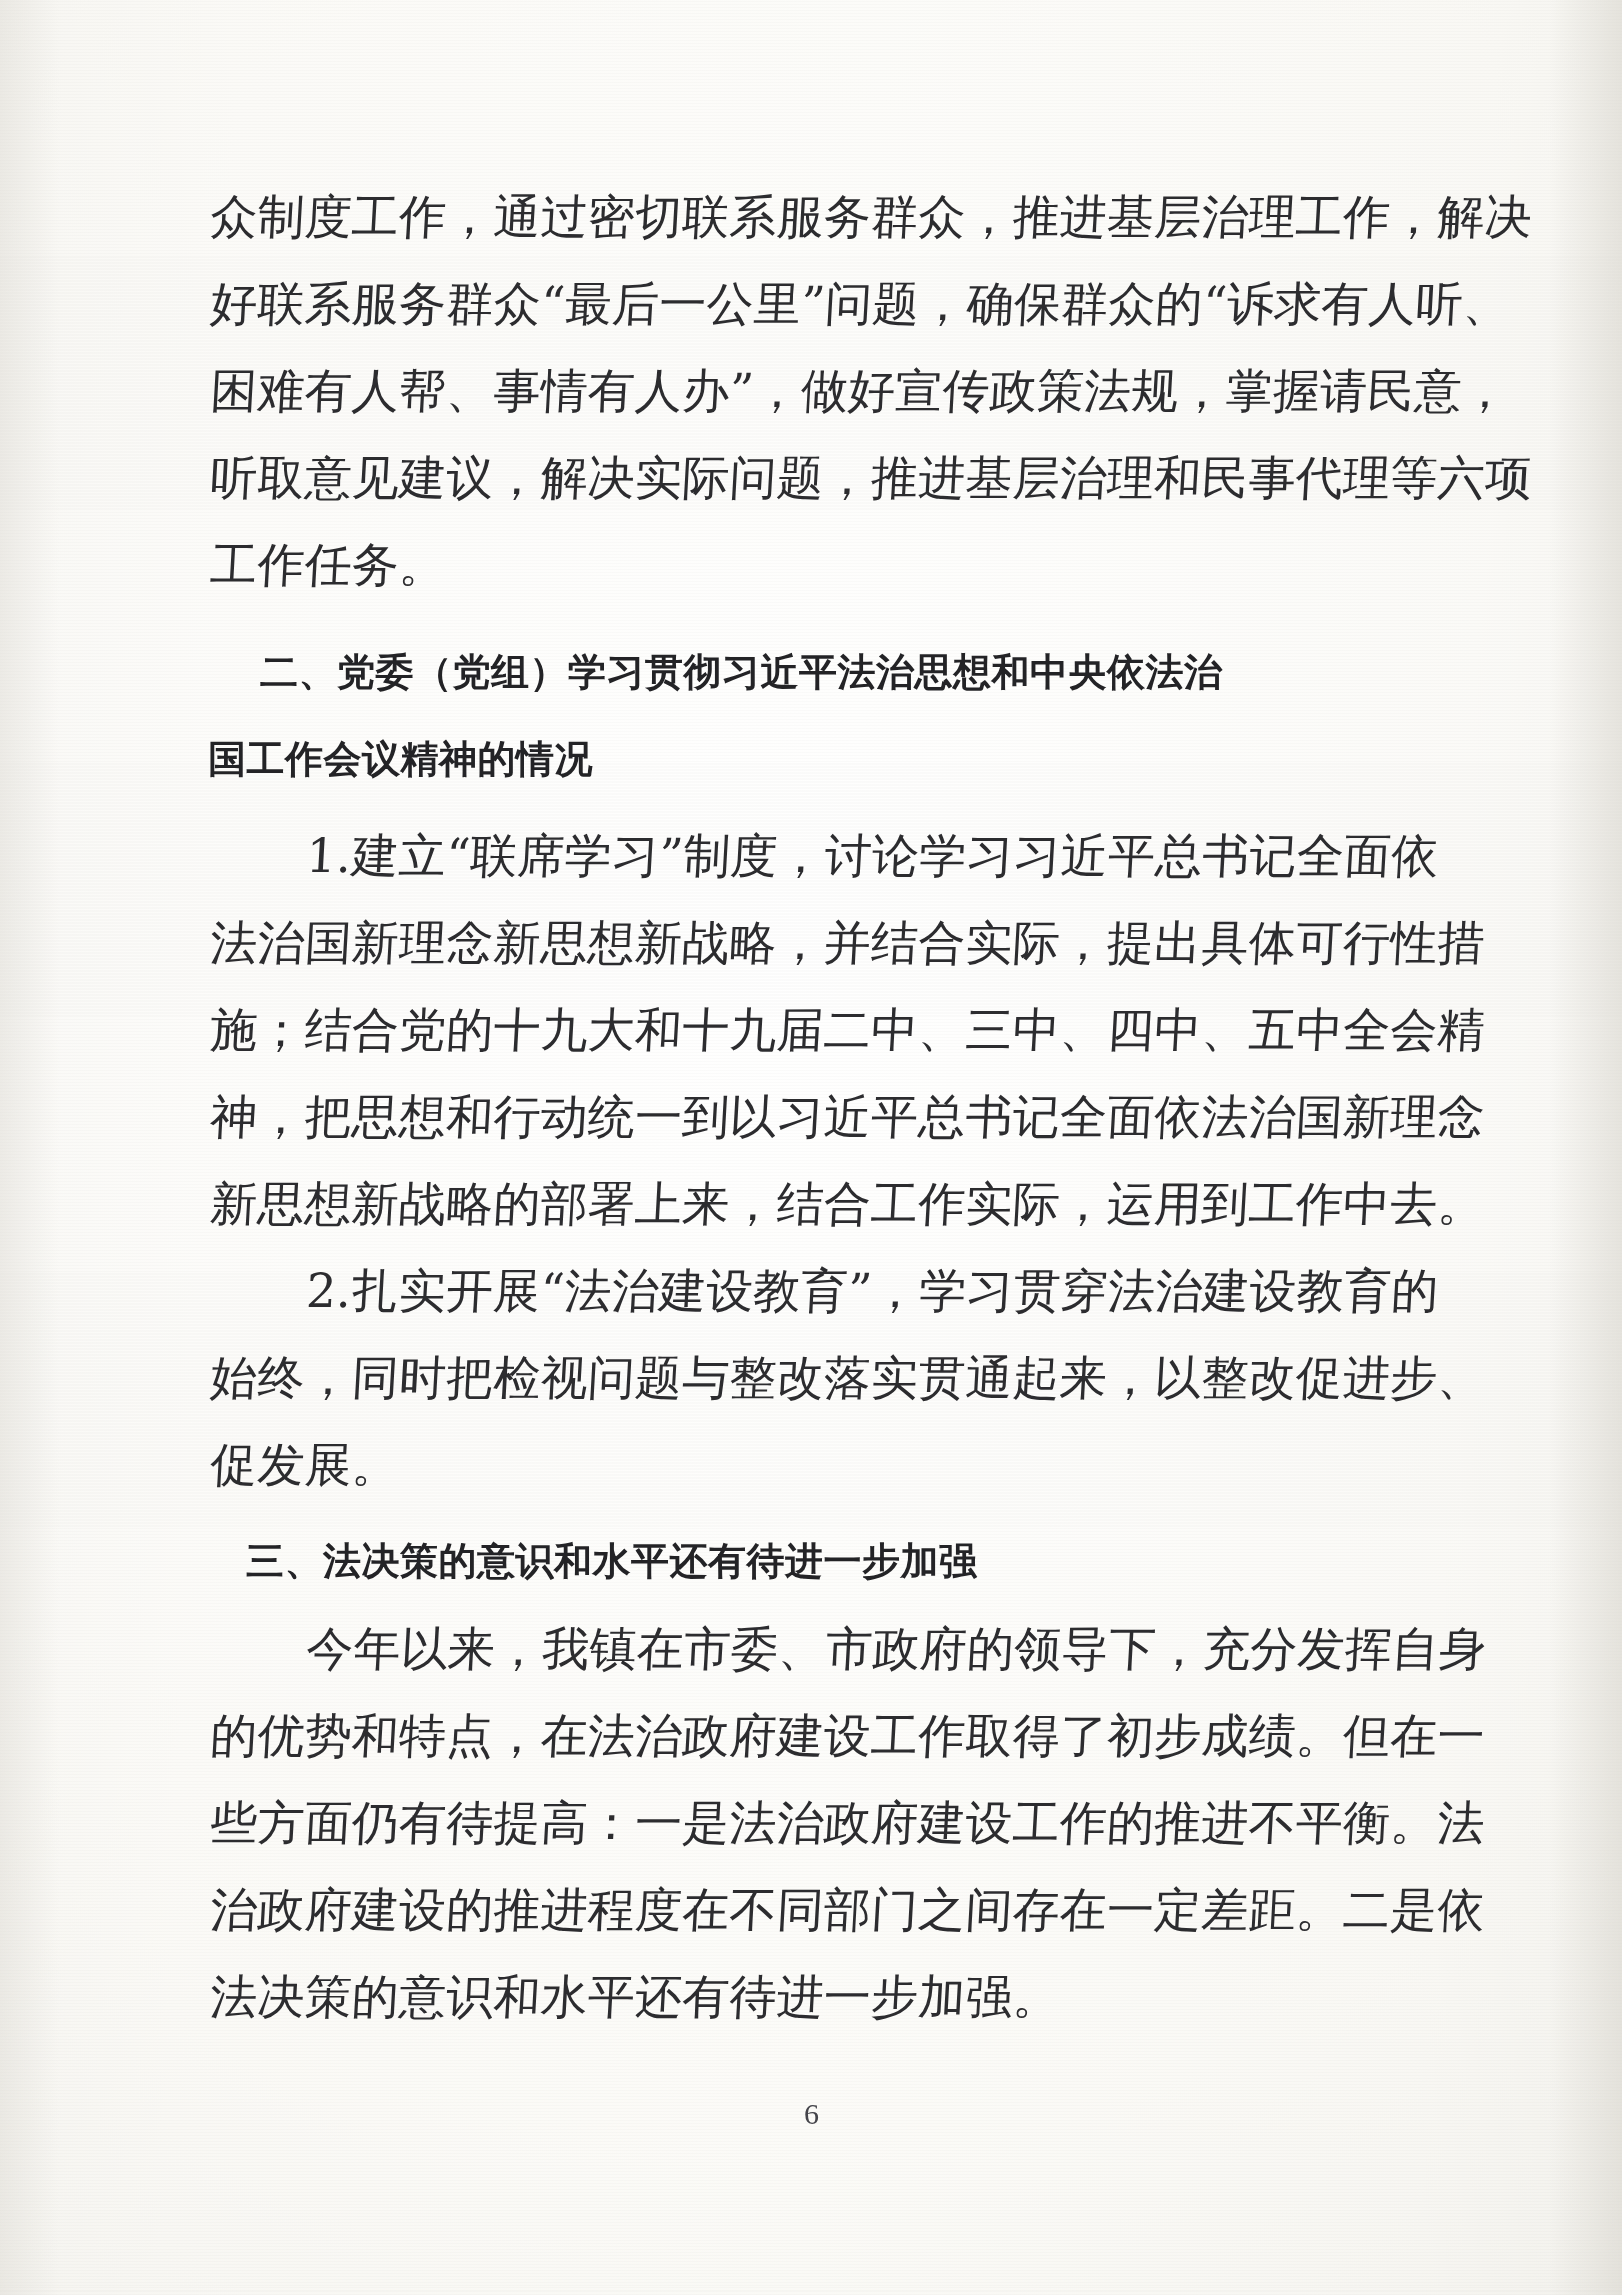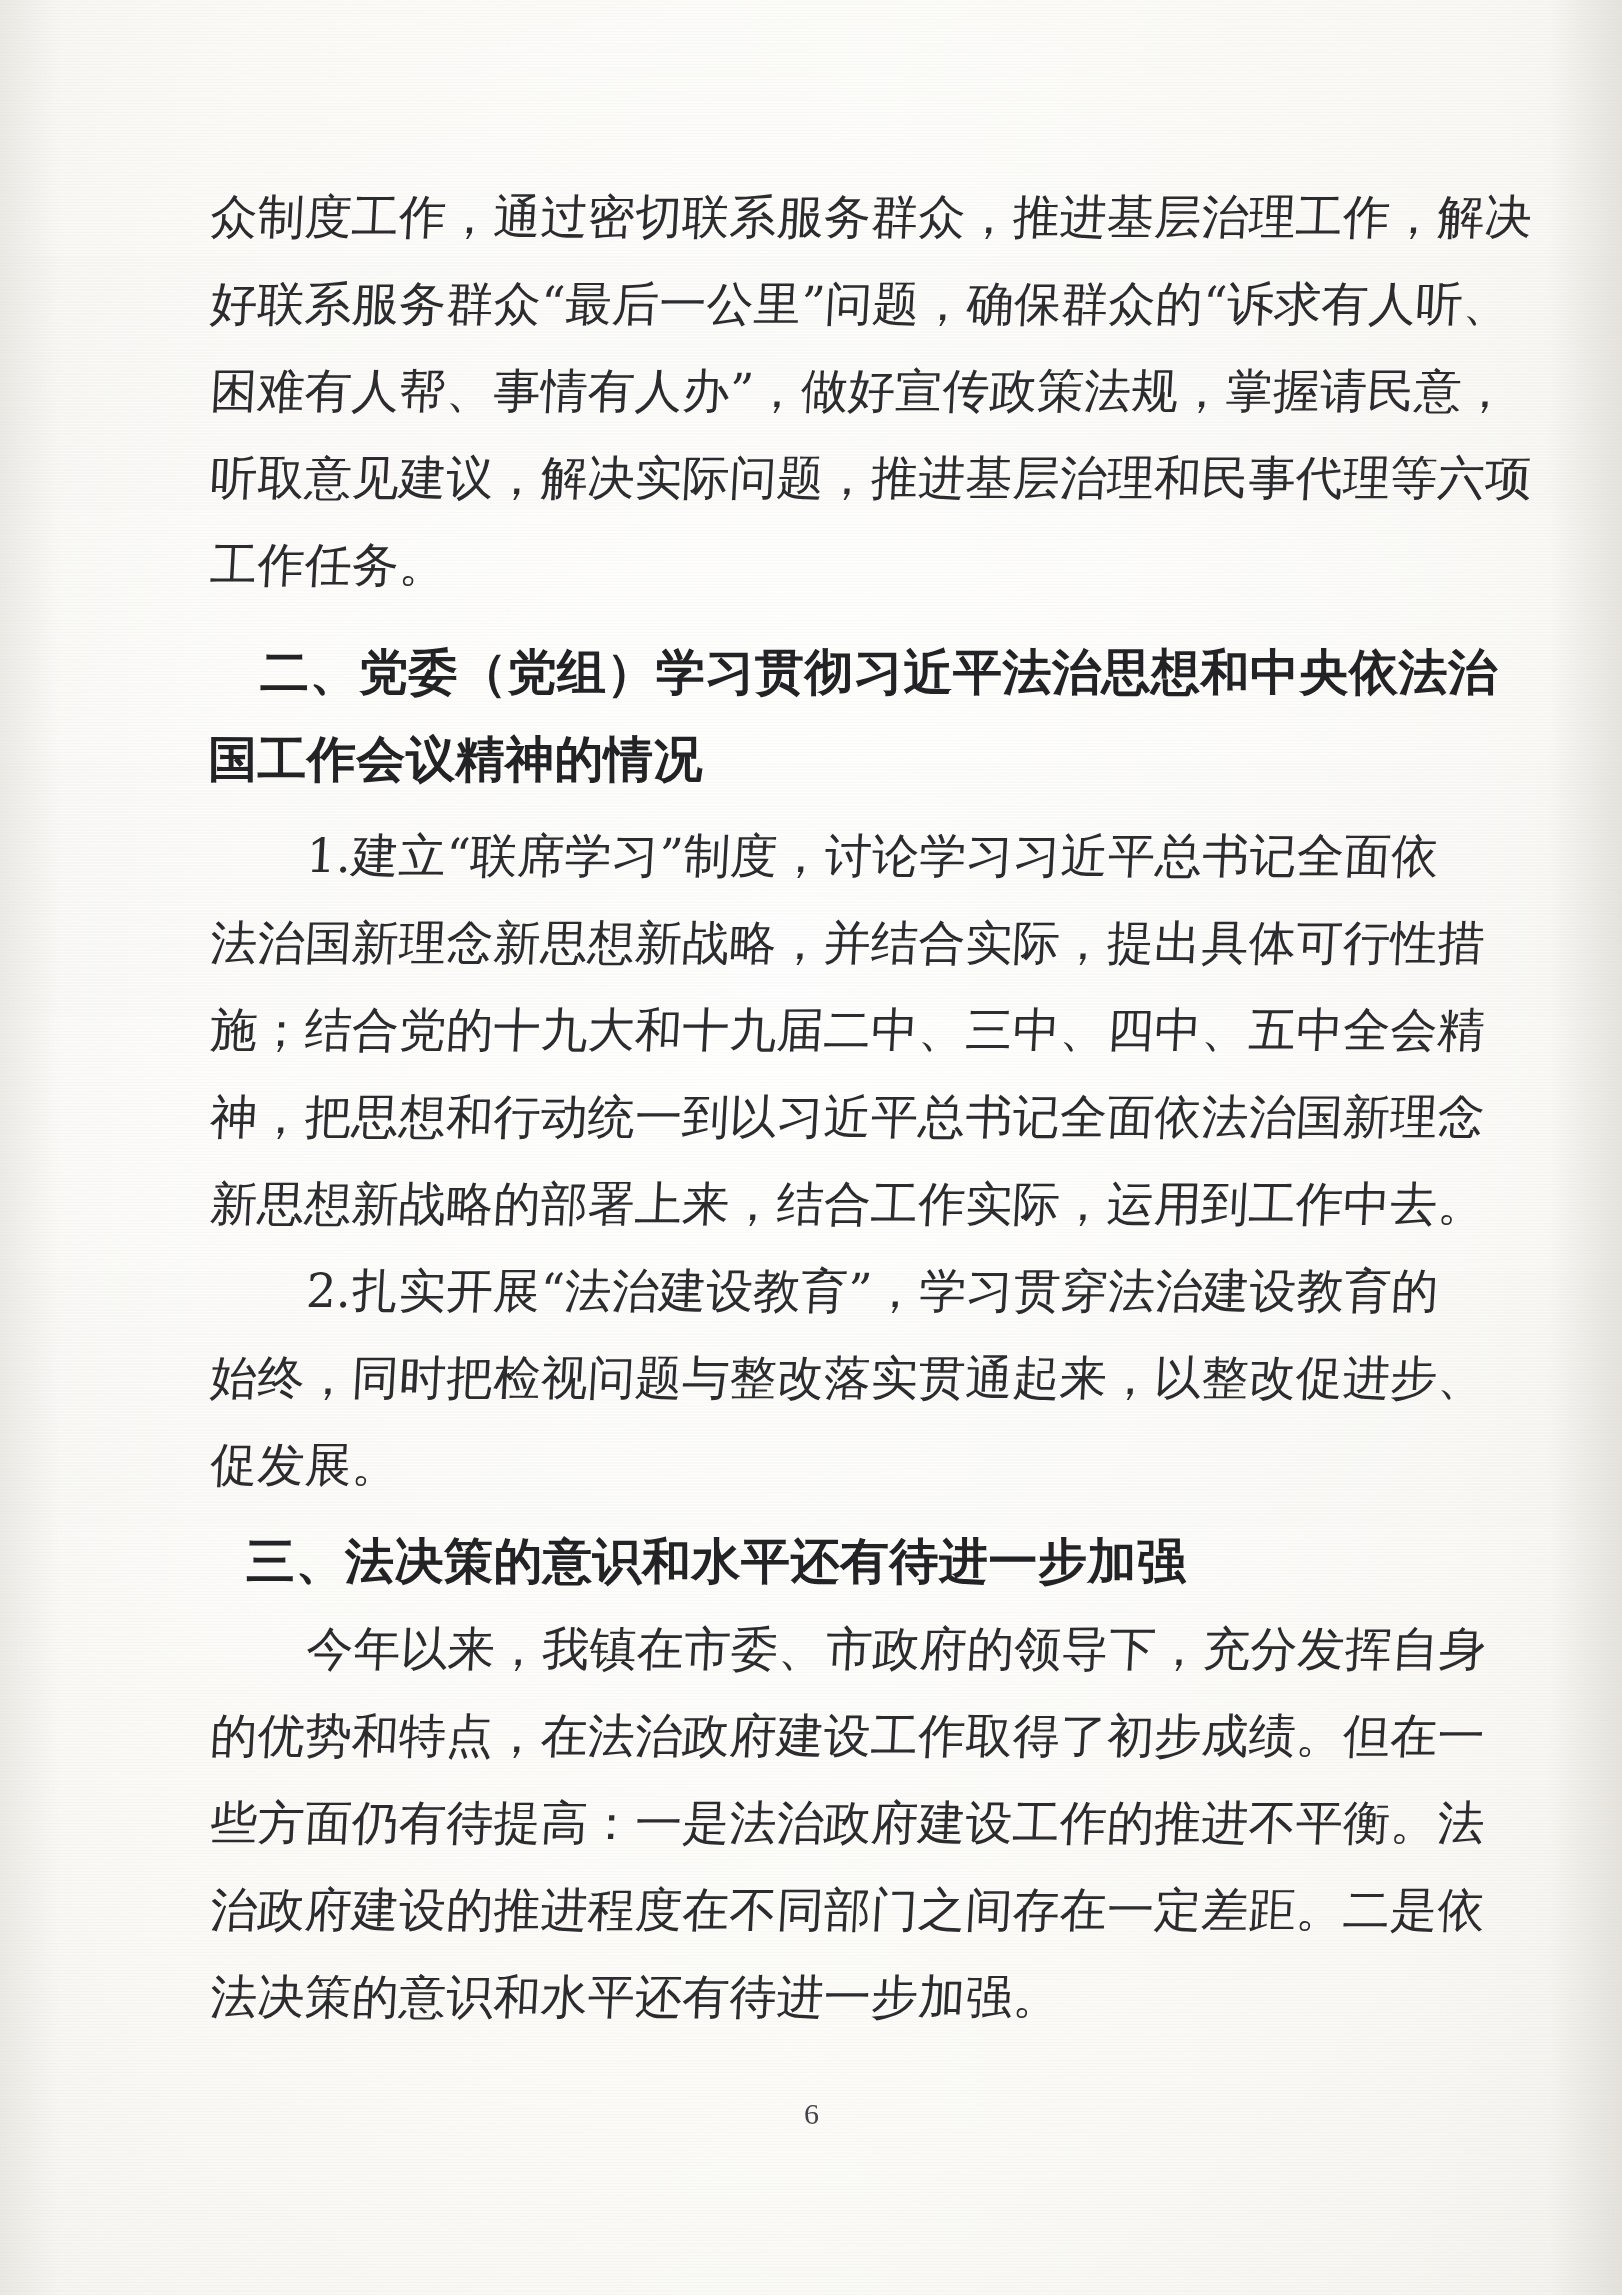--- a/index.html
+++ b/index.html
@@ -82,21 +82,21 @@
 
   .indent-2 { padding-left: 96px; }
   .indent-head { padding-left: 52px; }
   .indent-head3 { padding-left: 38px; }
 
   
   .head-line {
     height: 87px;
     line-height: 87px;
     font-family: "Liberation Sans", "DejaVu Sans", sans-serif;
-    font-size: 49px;
+    font-size: 38px;
     font-weight: 700;
     color: #232326;
     white-space: nowrap;
     letter-spacing: 0.5px;
   }
 
   .gap-sm { height: 9.8px; }
   .gap-md { height: 20.6px; }
 
   

